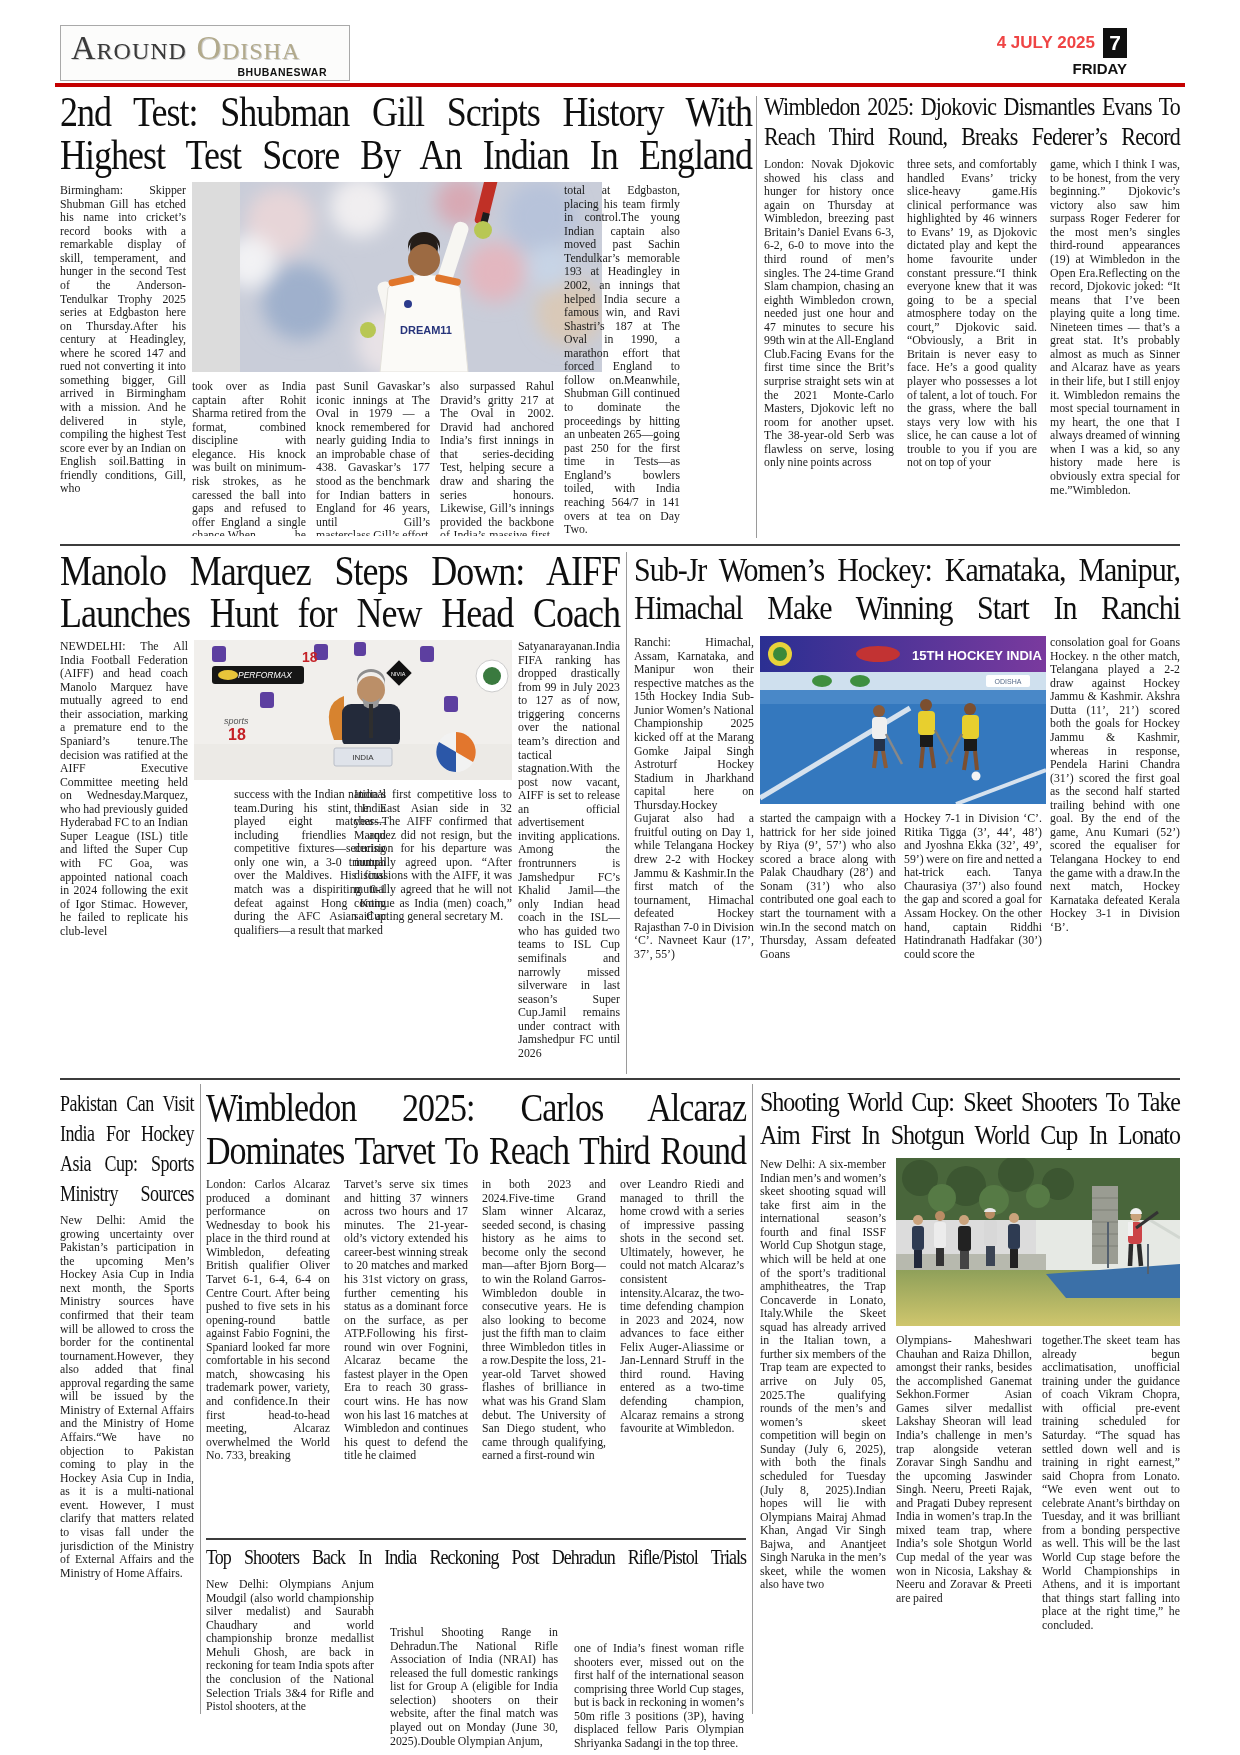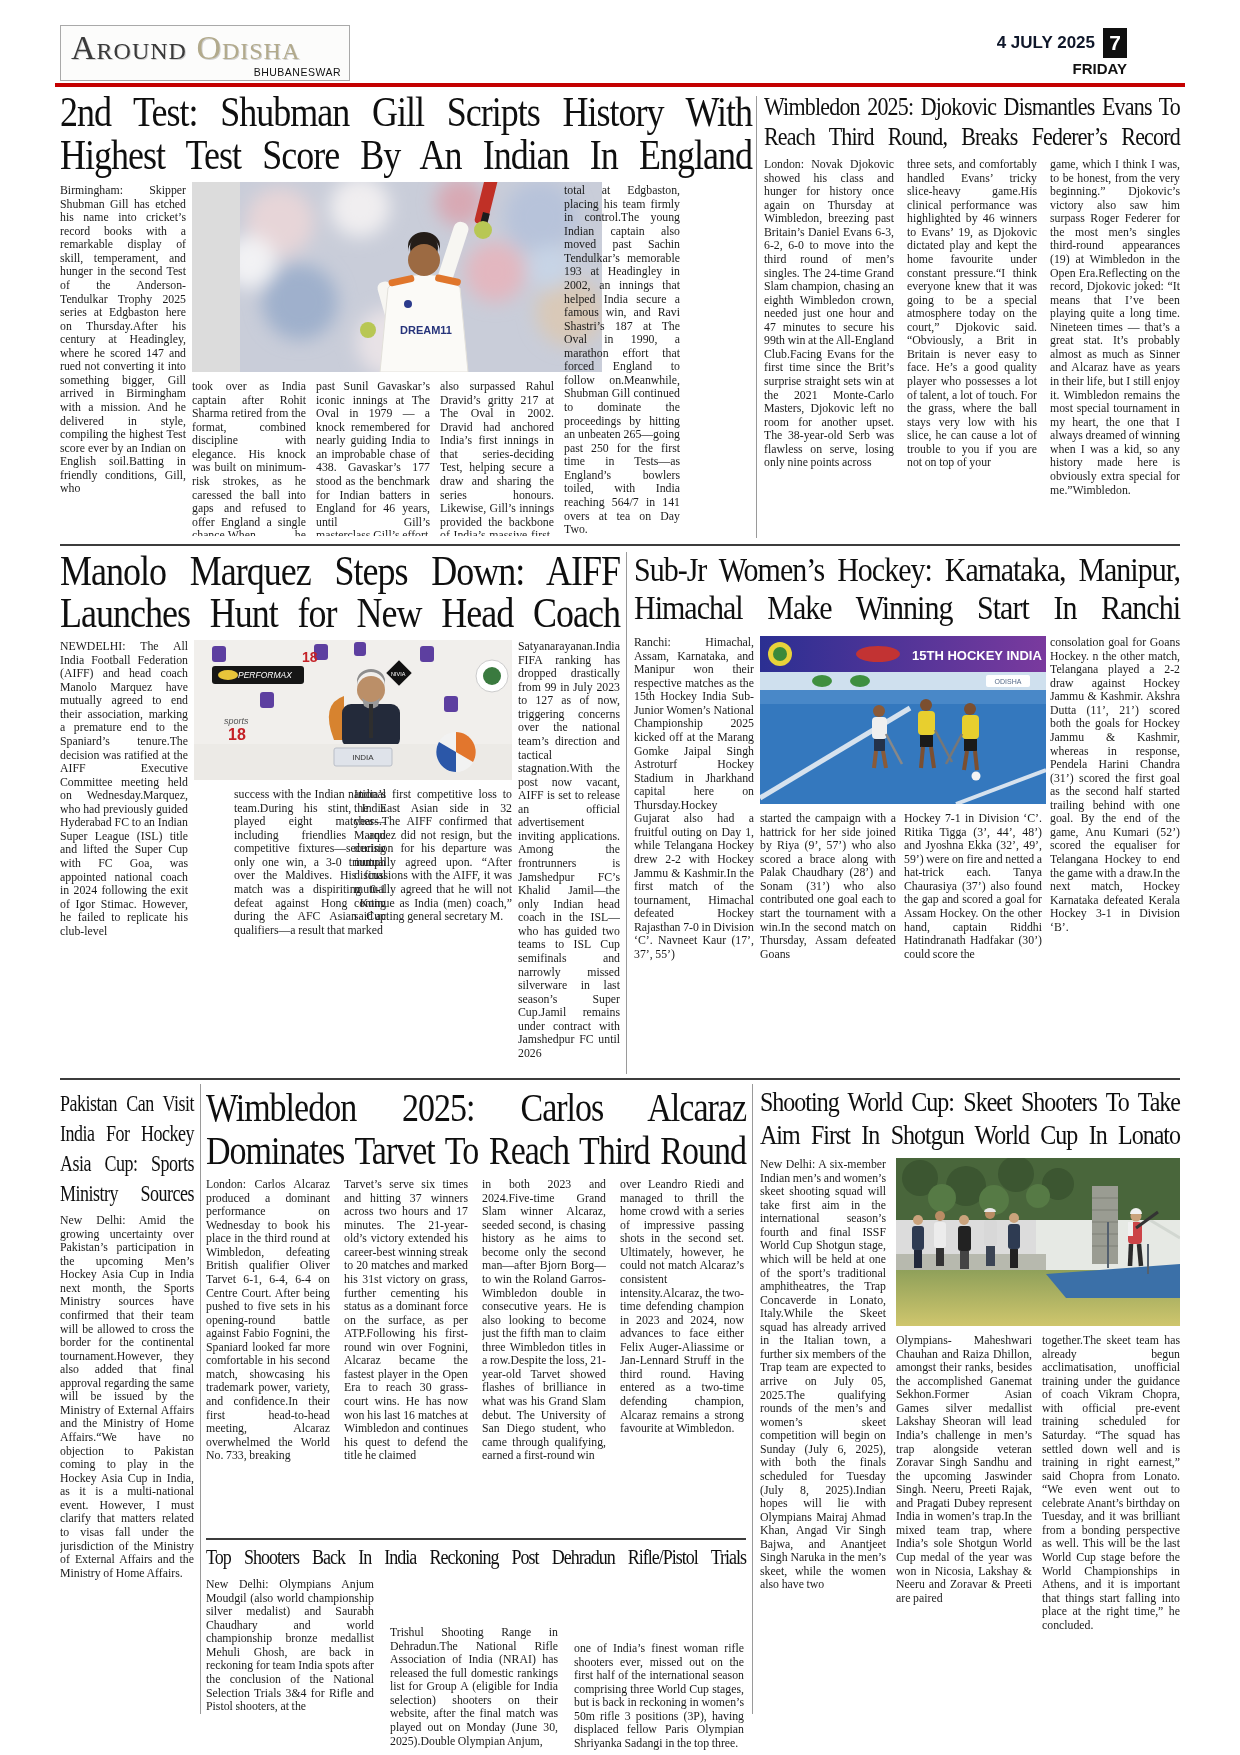--- a/index.html
+++ b/index.html
@@ -3,25 +3,25 @@
 <meta charset="utf-8">
 <style>
   html,body{margin:0;padding:0;background:#ffffff;}
   .page{position:relative;width:1187px;height:1755px;background:#ffffff;overflow:hidden;
         font-family:"Liberation Serif",serif;color:#141414;border-radius:25px;}
   
   .logo-box{position:absolute;left:60px;top:25px;width:288px;height:54px;border:1px solid #a9a9a9;background:#fcfcfb;}
   .brand{position:absolute;left:10px;top:4px;font-variant:small-caps;font-size:34px;line-height:36px;
          letter-spacing:1px;color:#3a3a3a;text-shadow:1px 1px 0 #cfcfcf;}
   .brand .brand-b{color:#b2aa8c;}
-  .city{position:absolute;right:8px;bottom:2px;font-family:"Liberation Sans",sans-serif;
-        font-weight:normal;font-size:10.5px;color:#111;letter-spacing:.5px;text-align:center;}
+  .city{position:absolute;right:22px;bottom:2px;font-family:"Liberation Sans",sans-serif;
+        font-weight:bold;font-size:10.5px;color:#111;letter-spacing:.5px;text-align:center;}
   .date-block{position:absolute;right:60px;top:28px;text-align:right;font-family:"Liberation Sans",sans-serif;}
   .date-row{display:flex;align-items:center;justify-content:flex-end;gap:8px;}
-  .date-text{font-size:17px;font-weight:bold;color:#0f172a;}
+  .date-text{font-size:17px;font-weight:bold;color:#ef4444;}
   .page-badge{display:inline-block;min-width:24px;height:30px;background:#101010;color:#fff;
               font-size:21px;font-weight:bold;text-align:center;line-height:30px;}
   .day-text{font-size:15px;font-weight:bold;color:#111;margin-top:2px;}
   .red-rule{position:absolute;left:55px;top:83px;width:1130px;height:4px;background:#c40000;}
   
   .hrule{position:absolute;height:2px;background:#3c3c3c;}
   .vrule{position:absolute;width:1px;background:#9a9a9a;}
   
   .hl{position:absolute;color:#0f0f0f;letter-spacing:-1px;transform-origin:top left;}
   .stretch{transform:scaleY(1.15);}

